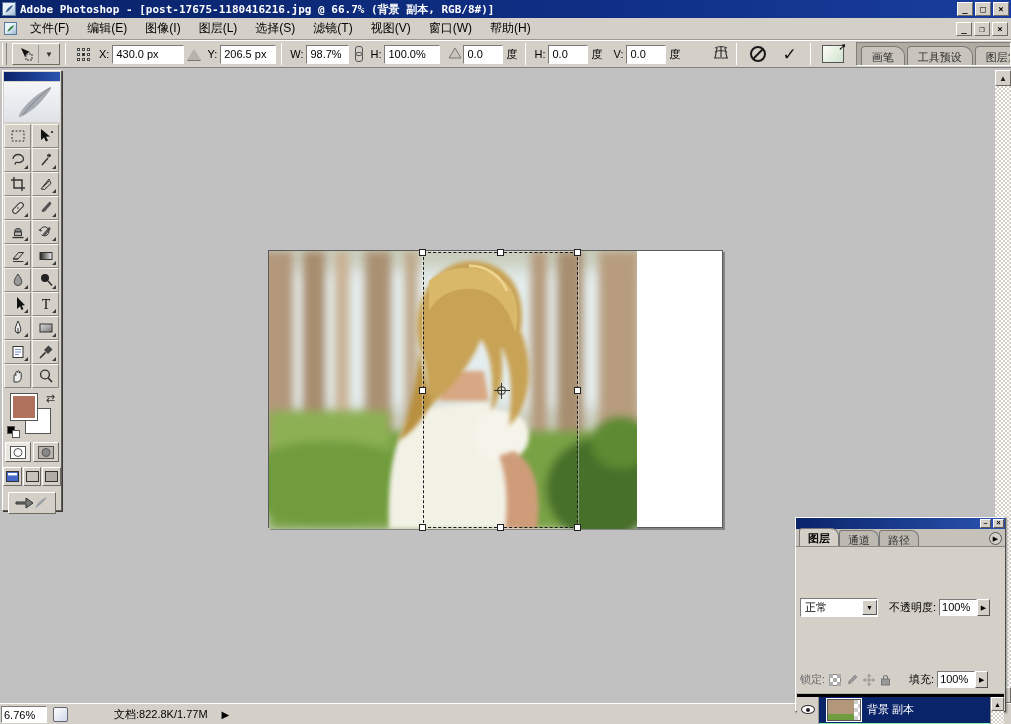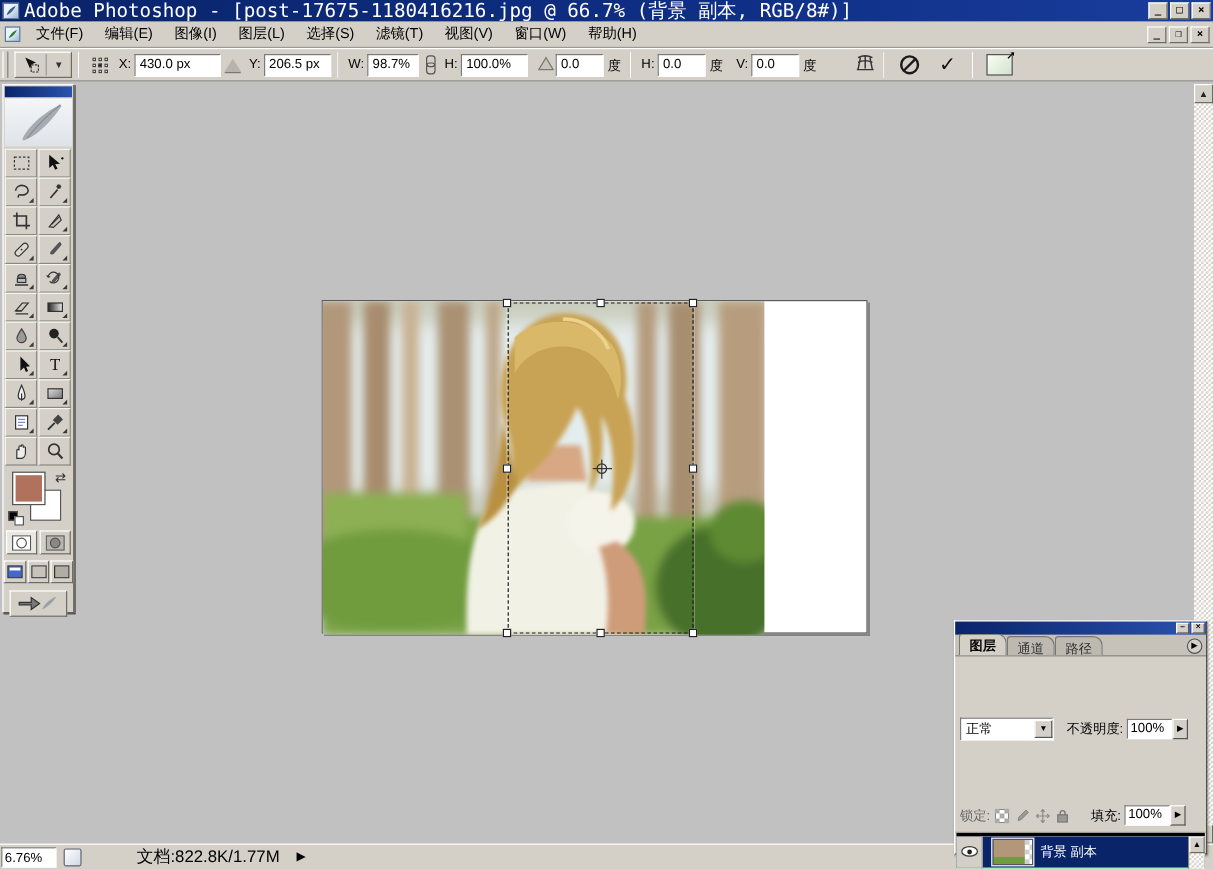--- a/index.html
+++ b/index.html
@@ -7,21 +7,21 @@
   body { font-family:"Liberation Sans","DejaVu Sans",sans-serif; font-size:12px; color:#000; background:#d4d0c8; overflow:hidden; }
   .abs { position:absolute; }
   .app { position:relative; width:1011px; height:724px; background:#d4d0c8; }
 
   
   .raised { background:#d4d0c8; border:1px solid; border-color:#ffffff #6e6b64 #6e6b64 #ffffff; }
   .btn { display:flex; align-items:center; justify-content:center; cursor:default; }
 
   
   .titlebar { left:0; top:0; width:1011px; height:18px; background:linear-gradient(90deg,#0a246a,#0f2f86 60%,#1a3d9d); display:flex; align-items:center; padding:0 2px; }
-  .titlebar .title { color:#fff; font-family:"DejaVu Sans Mono","Liberation Mono",monospace; font-weight:normal; font-size:16px; margin-left:4px; white-space:nowrap; }
+  .titlebar .title { color:#fff; font-family:"DejaVu Sans Mono","Liberation Mono",monospace; font-weight:bold; font-size:11px; margin-left:4px; white-space:nowrap; }
   .winbtn { width:16px; height:14px; margin-left:2px; font-size:9px; line-height:10px; font-weight:bold; font-family:"DejaVu Sans Mono",monospace; }
   .winbtns { margin-left:auto; display:flex; }
   .app-logo { width:14px; height:14px; background:linear-gradient(135deg,#eaf2fa 40%,#9db8d6); border:1px solid #5a7aa0; display:flex; align-items:center; justify-content:center; }
   .app-logo svg { display:block; }
 
   
   .menubar { left:0; top:18px; width:1011px; height:22px; background:#d4d0c8; border-bottom:1px solid #9a9a94; display:flex; align-items:center; padding-left:4px; }
   .menu-item { padding:2px 9px; white-space:nowrap; }
   .docbtns { margin-left:auto; display:flex; margin-right:3px; }
 
@@ -84,21 +84,21 @@
   .dither { background:#fff; background-image:linear-gradient(45deg,#d4d0c8 25%,transparent 25%,transparent 75%,#d4d0c8 75%),linear-gradient(45deg,#d4d0c8 25%,transparent 25%,transparent 75%,#d4d0c8 75%); background-size:4px 4px; background-position:0 0,2px 2px; }
   .vscroll { left:995px; top:70px; width:16px; height:633px; }
   .hscroll { left:252px; top:705px; width:743px; height:16px; }
   .sb-btn { width:16px; height:16px; font-size:8px; color:#222; }
   .corner { left:995px; top:705px; width:16px; height:19px; background:#d4d0c8; }
 
   
   .statusbar { left:0; top:703px; width:1011px; height:21px; background:#d4d0c8; border-top:1px solid #fff; display:flex; align-items:center; }
   .zoom-field { width:46px; height:17px; margin-left:1px; padding:2px 2px 0 2px; font-size:11px; background:#fff; border:1px solid; border-color:#7a7a7a #fff #fff #7a7a7a; }
   .status-icon { width:15px; height:15px; margin:0 6px; background:linear-gradient(135deg,#fff,#cfd8e8); border:1px solid #667; border-radius:2px; }
-  .doc-info { margin-left:40px; font-size:14px; white-space:nowrap; }
+  .doc-info { margin-left:40px; font-size:11px; white-space:nowrap; }
   .status-arrow { margin-left:14px; font-size:10px; }
 
   
   .layers-panel { left:795px; top:517px; width:211px; height:195px; background:#d4d0c8; border:1px solid; border-color:#fff #4f4e4a #4f4e4a #fff; box-shadow:1px 1px 2px rgba(0,0,0,.4); }
   .lp-titlebar { height:11px; background:linear-gradient(90deg,#0a246a,#2a53b0); display:flex; justify-content:flex-end; align-items:center; padding:1px 1px; gap:2px; }
   .lp-titlebtn { width:11px; height:9px; background:#d4d0c8; border:1px solid; border-color:#fff #555 #555 #fff; font-size:7px; line-height:6px; text-align:center; font-weight:bold; }
   .lp-tabs { height:18px; display:flex; align-items:flex-end; padding-left:3px; border-bottom:1px solid #8a8880; background:#c6c2ba; position:relative; }
   .lp-tab { height:16px; padding:2px 8px 0 8px; font-size:11px; border:1px solid #777; border-bottom:none; border-radius:3px 8px 0 0; background:#bdb9b1; color:#333; white-space:nowrap; }
   .lp-tab.active { background:#d4d0c8; font-weight:bold; color:#000; height:18px; position:relative; z-index:2; }
   .lp-menu-btn { position:absolute; right:3px; top:3px; width:13px; height:13px; border:1px solid #555; border-radius:50%; background:#d4d0c8; font-size:7px; text-align:center; line-height:12px; }
@@ -231,20 +231,25 @@
     <span style="margin-left:28px">
       <svg width="20" height="18" viewBox="0 0 20 18">
           <path d="M4 4 Q10 1 16 4 M4 8 Q10 5 16 8 M6 4 L4 14 M10 3 V13 M14 4 L16 14 M3 14 H17" fill="none" stroke="#333" stroke-width="1.2"></path>
         </svg>
     </span>
     <span class="osep"></span>
     <span class="cancel-icon"></span>
     <span class="check-icon">✓</span>
     <span class="osep"></span>
     <span class="well-file"></span>
+    <span class="palette-well">
+      <span class="well-tab">画笔</span>
+      <span class="well-tab">工具预设</span>
+      <span class="well-tab">图层复合</span>
+    </span>
   </div>
 
   <div class="abs workspace"></div>
 
   <div class="abs canvas">
     <svg class="photo" width="368" height="278" viewBox="0 0 368 278">
       <defs>
         <filter id="b8" x="-30%" y="-30%" width="160%" height="160%">
             <feGaussianBlur stdDeviation="8"></feGaussianBlur>
           </filter>

